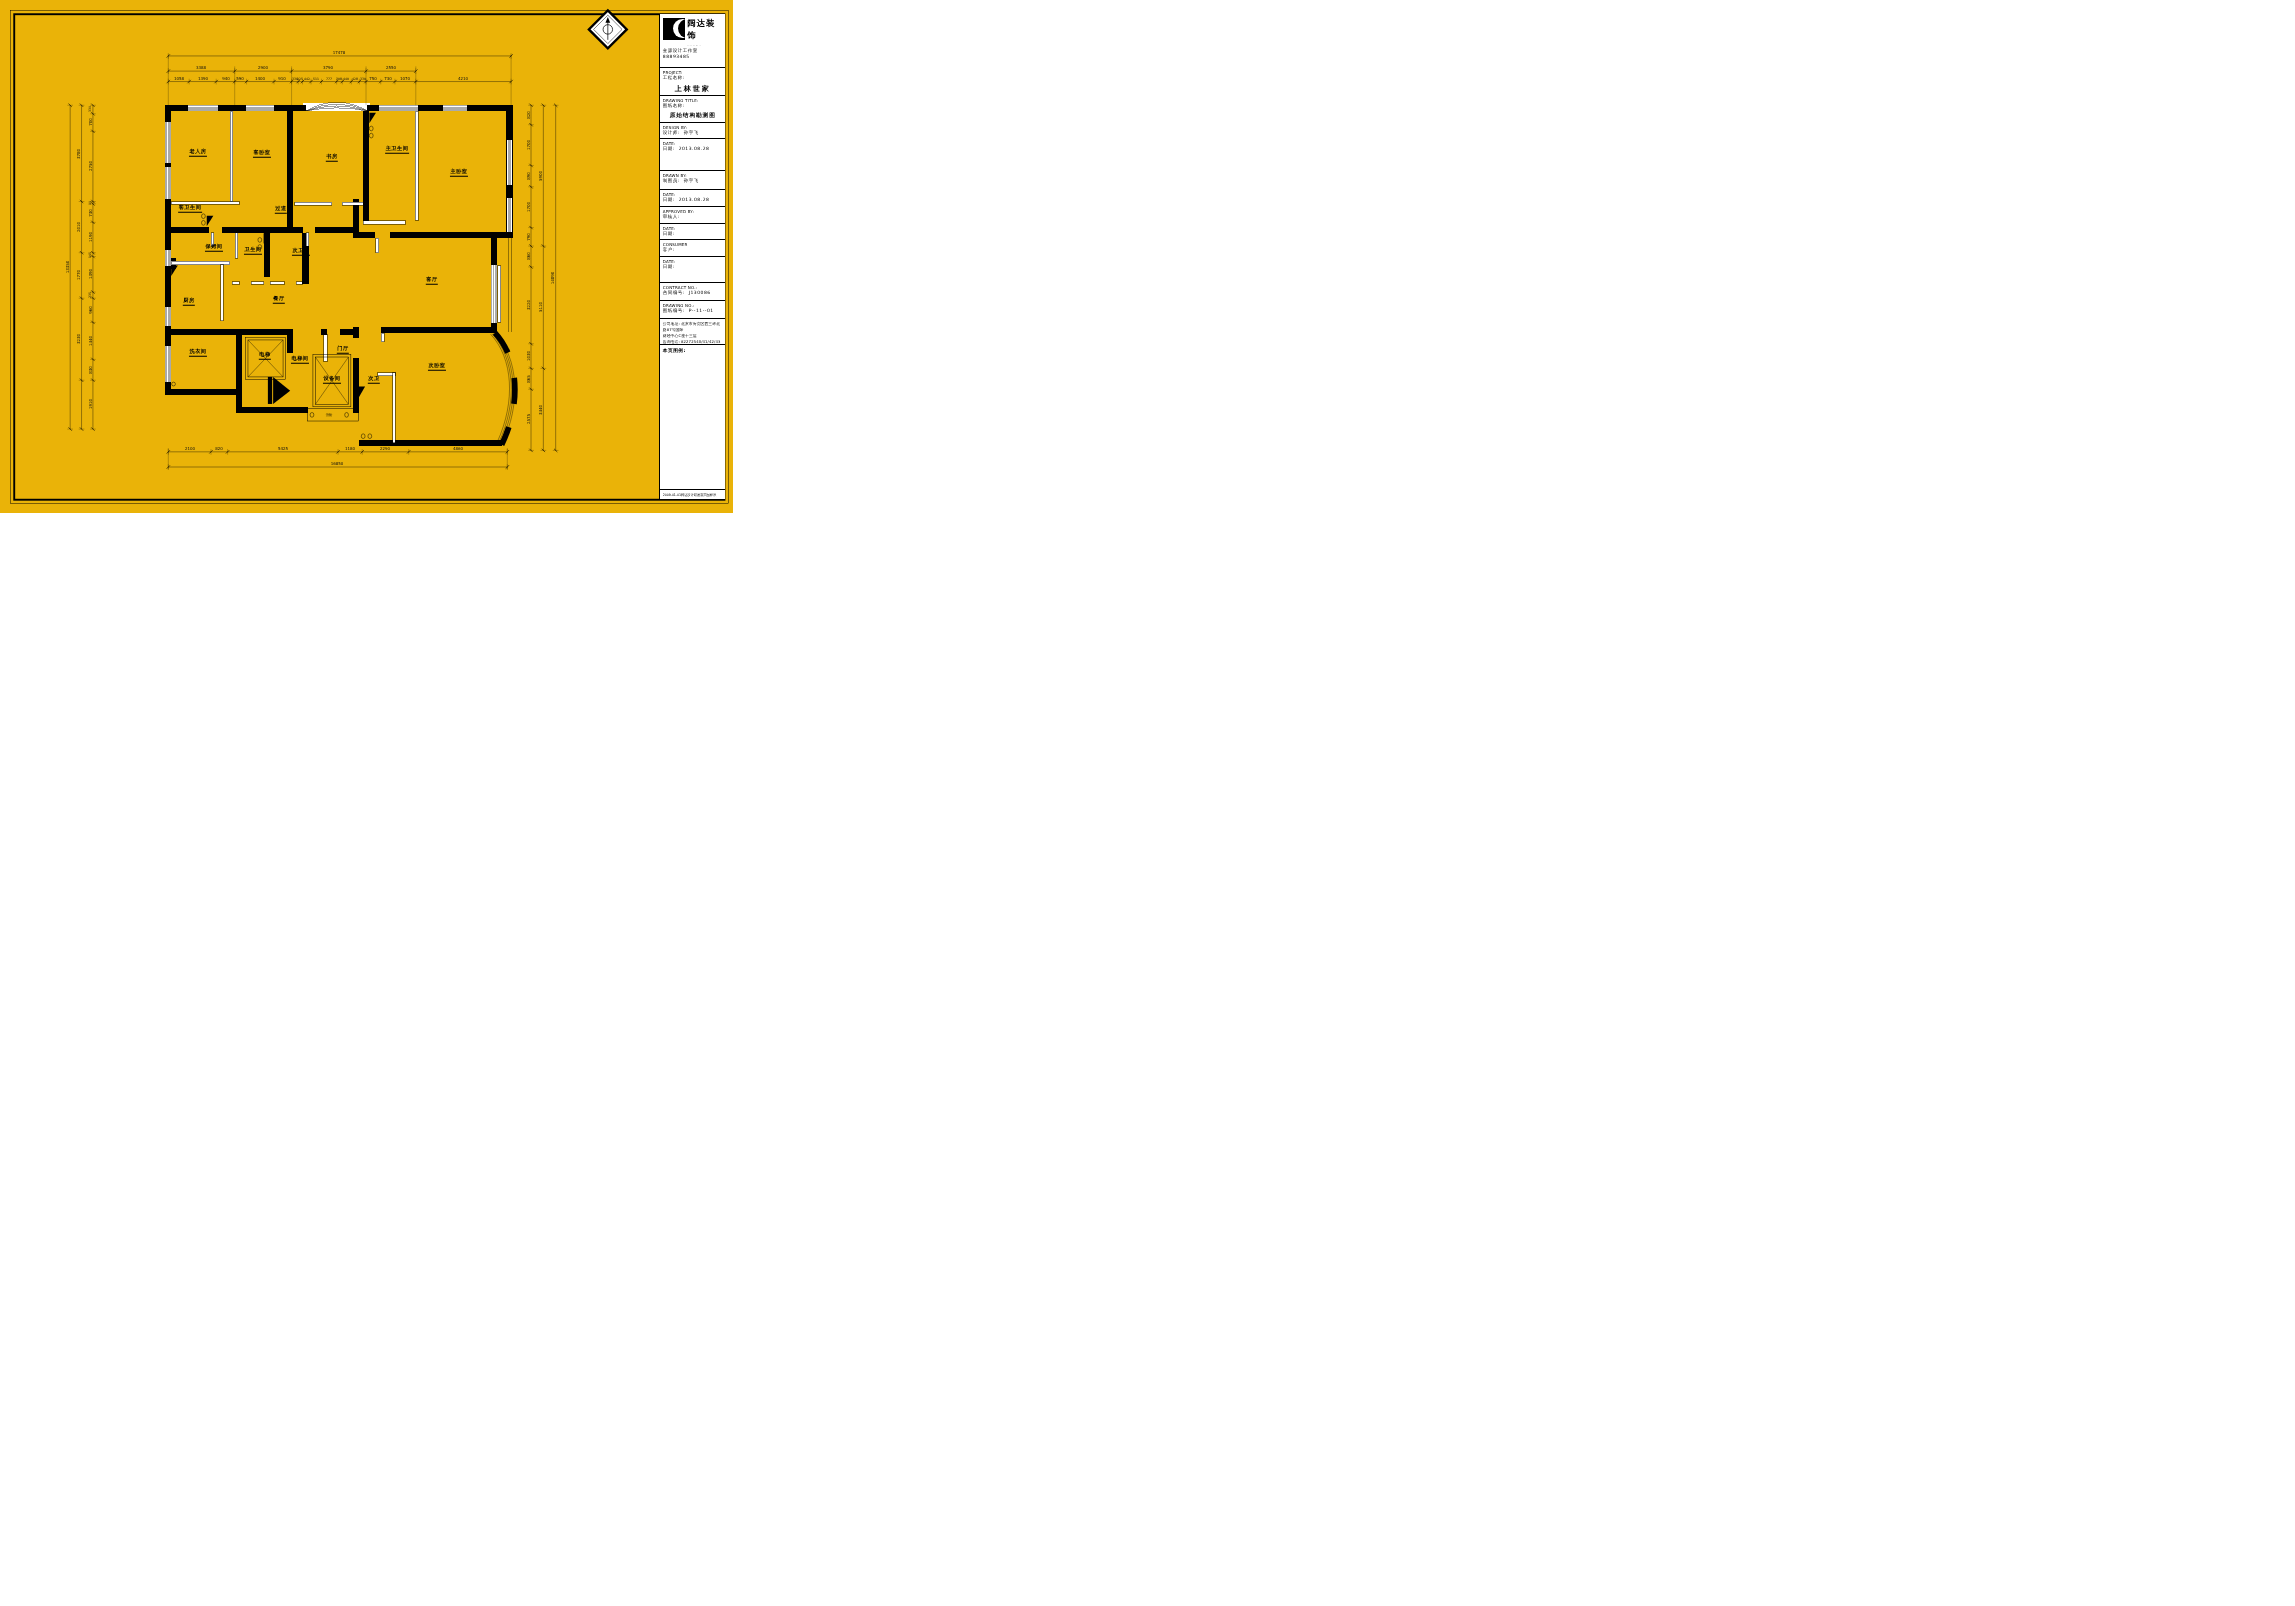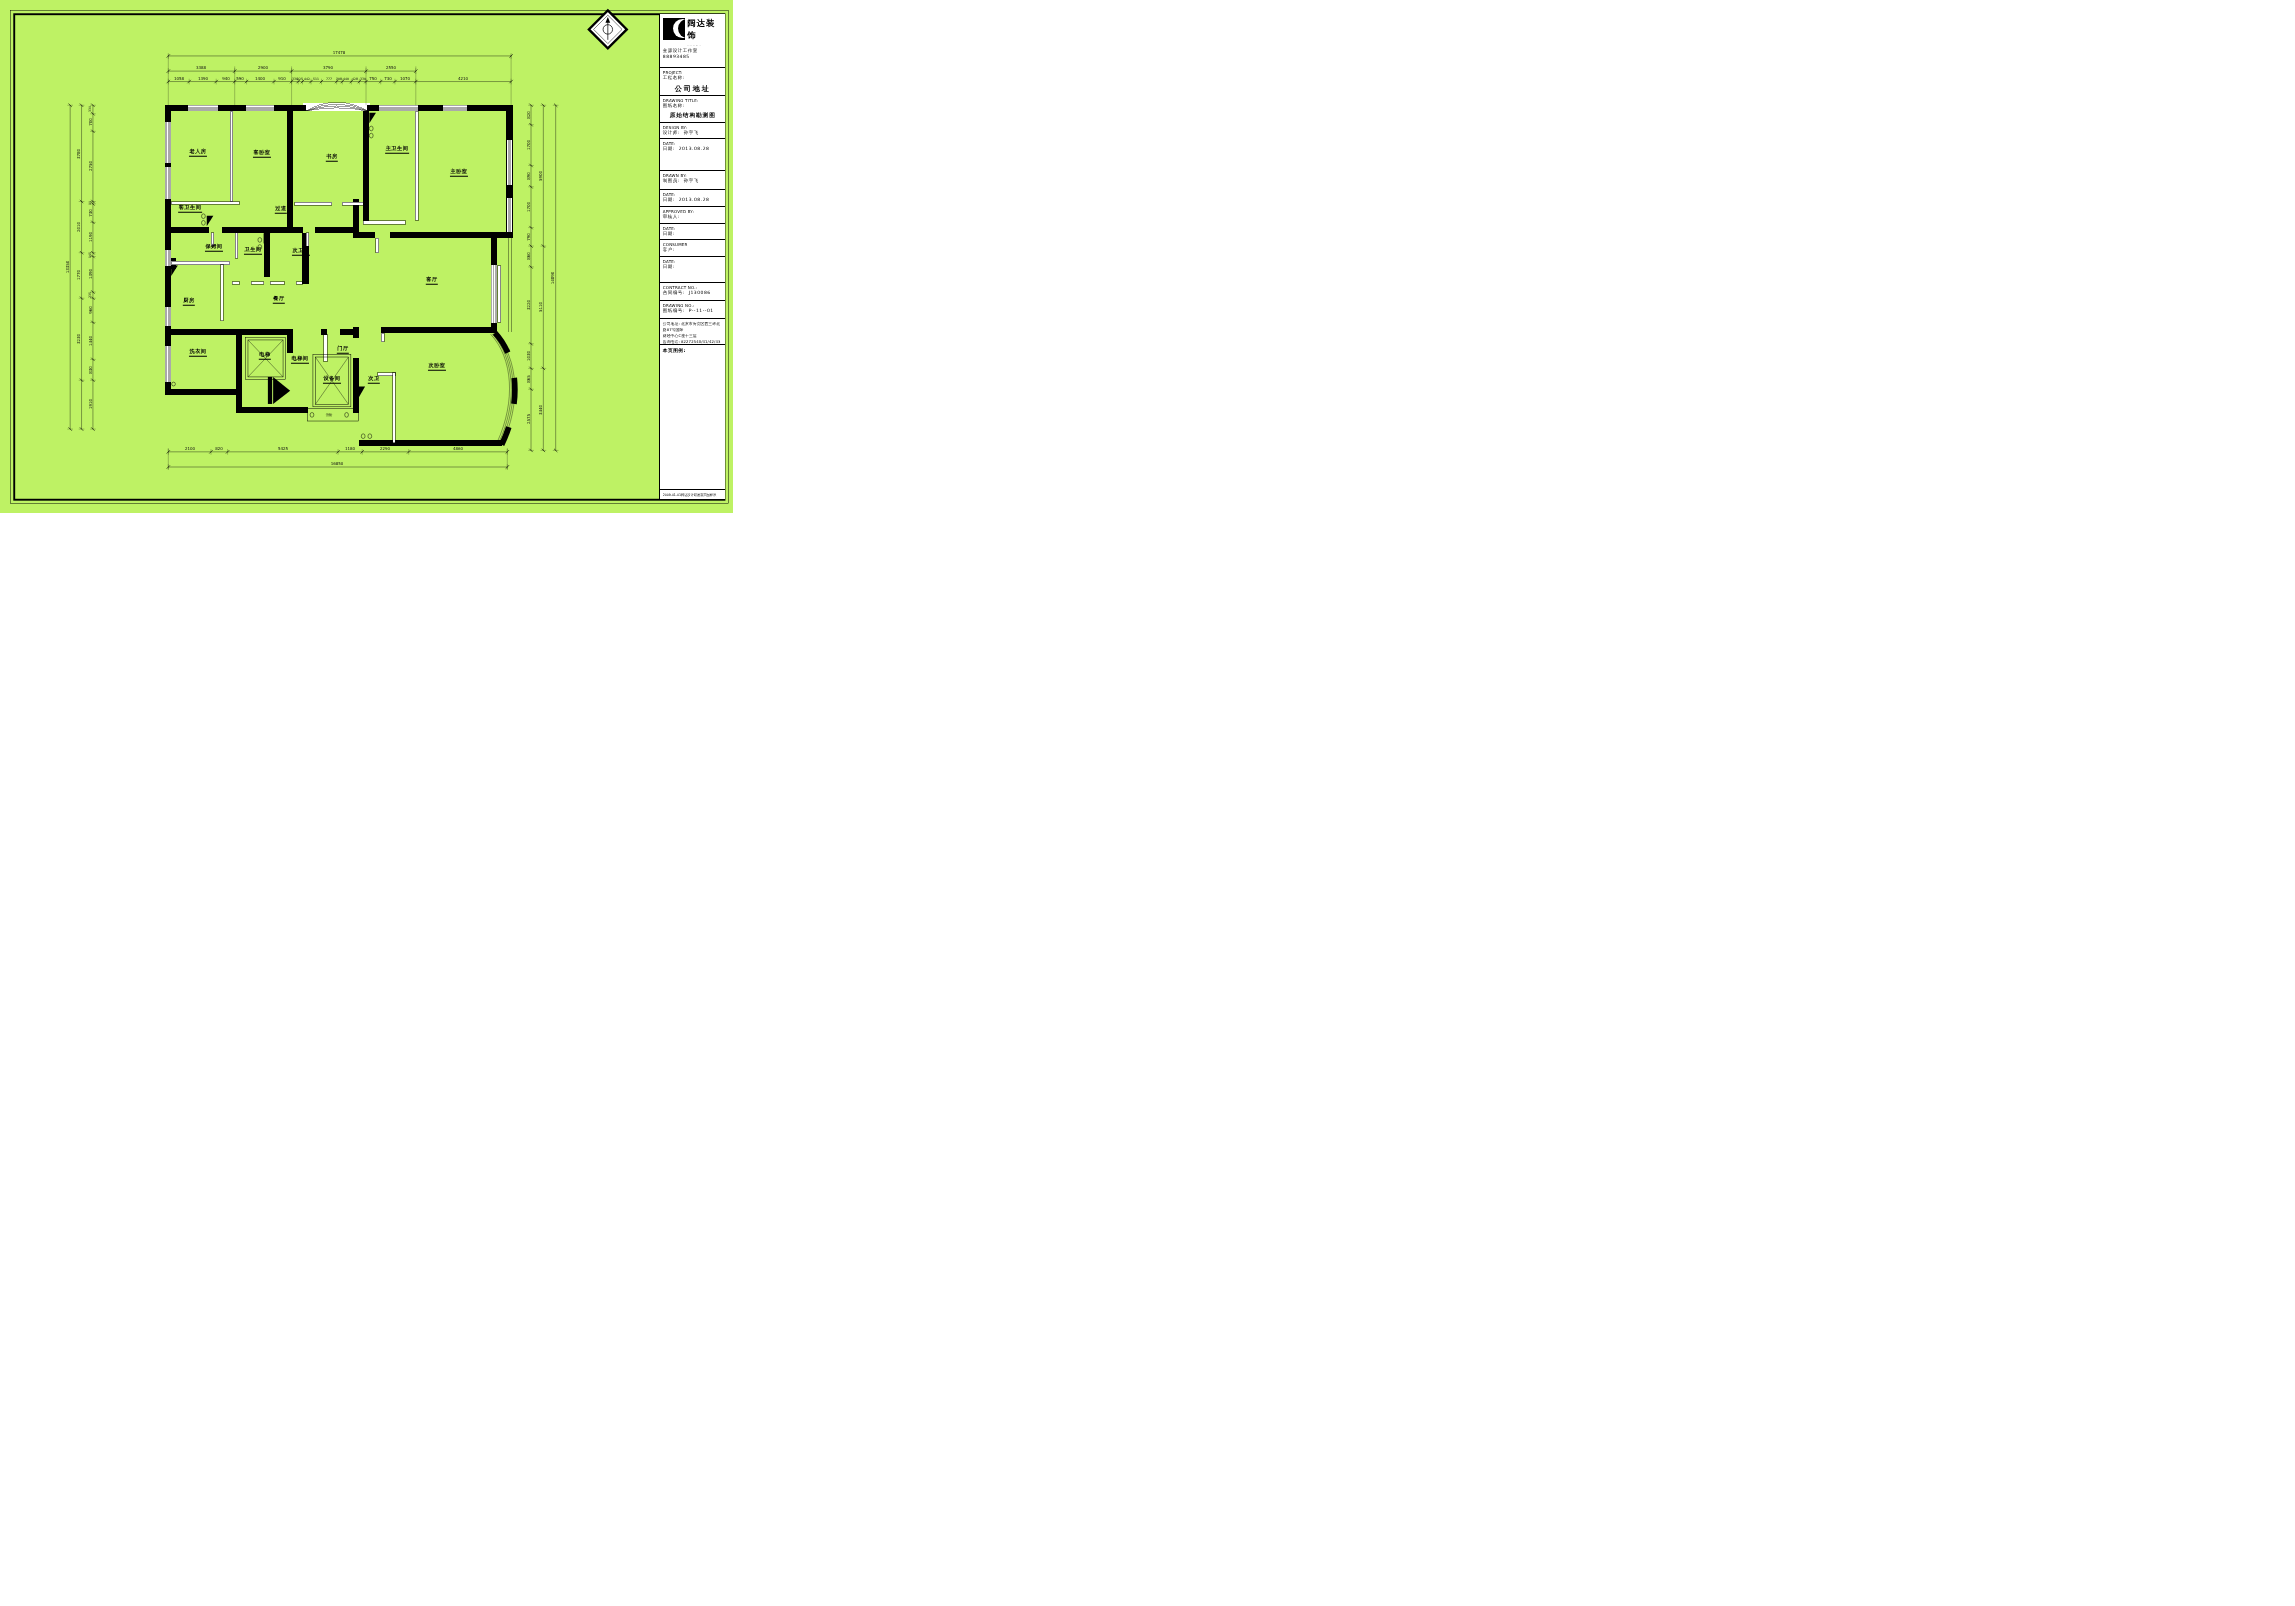--- a/index.html
+++ b/index.html
@@ -1,16 +1,16 @@
 <!DOCTYPE html>
 <html style="font-size:7.6px"><head>
 <meta charset="utf-8">
 <style>
   html,body{margin:0;padding:0;background:#fff;}
-  #sheet{position:relative;width:733px;height:513px;background:#bef264;
+  #sheet{position:relative;width:733px;height:513px;background:#eab308;
          font-family:"DejaVu Sans","Liberation Sans",sans-serif;color:#000;overflow:hidden;}
   #linework{position:absolute;left:0;top:0;z-index:1;}
   #labels{position:absolute;left:0;top:0;width:100%;height:100%;z-index:2;pointer-events:none;}
   .room-label{position:absolute;transform:translate(-50%,-50%);font-size:5.2px;font-weight:bold;
               border-bottom:0.5px solid #000;padding:0 0.5px 0.5px 0.5px;white-space:nowrap;letter-spacing:0.5px;}
   .anno-label{position:absolute;transform:translate(-50%,-50%);font-size:3.3px;white-space:nowrap;}
   .dim{position:absolute;font-size:4px;color:#111;white-space:nowrap;transform:translate(-50%,-100%);}
   .dim.small{font-size:3.1px;}
   .dim.vert{transform:translate(-50%,-50%) rotate(-90deg);}
   
@@ -481,21 +481,21 @@
     <div class="tb-sec first" style="top:32px;height:21.3px;">
       <div id="studio">
         <div>金源设计工作室</div>
         <div>88893485</div>
       </div>
     </div>
 
     <div class="tb-sec" style="top:53px;height:27.5px;">
       <div class="tb-en">PROJECT:</div>
       <div class="tb-cn">工程名称:</div>
-      <div class="tb-val-big">公司地址</div>
+      <div class="tb-val-big">上林世家</div>
     </div>
 
     <div class="tb-sec" style="top:81px;height:27.5px;">
       <div class="tb-en">DRAWING TITLE:</div>
       <div class="tb-cn">图纸名称:</div>
       <div class="tb-val-mid">原始结构勘测图</div>
     </div>
 
     <div class="tb-sec" style="top:108px;height:16px;">
       <div class="tb-en">DESIGN BY:</div>

